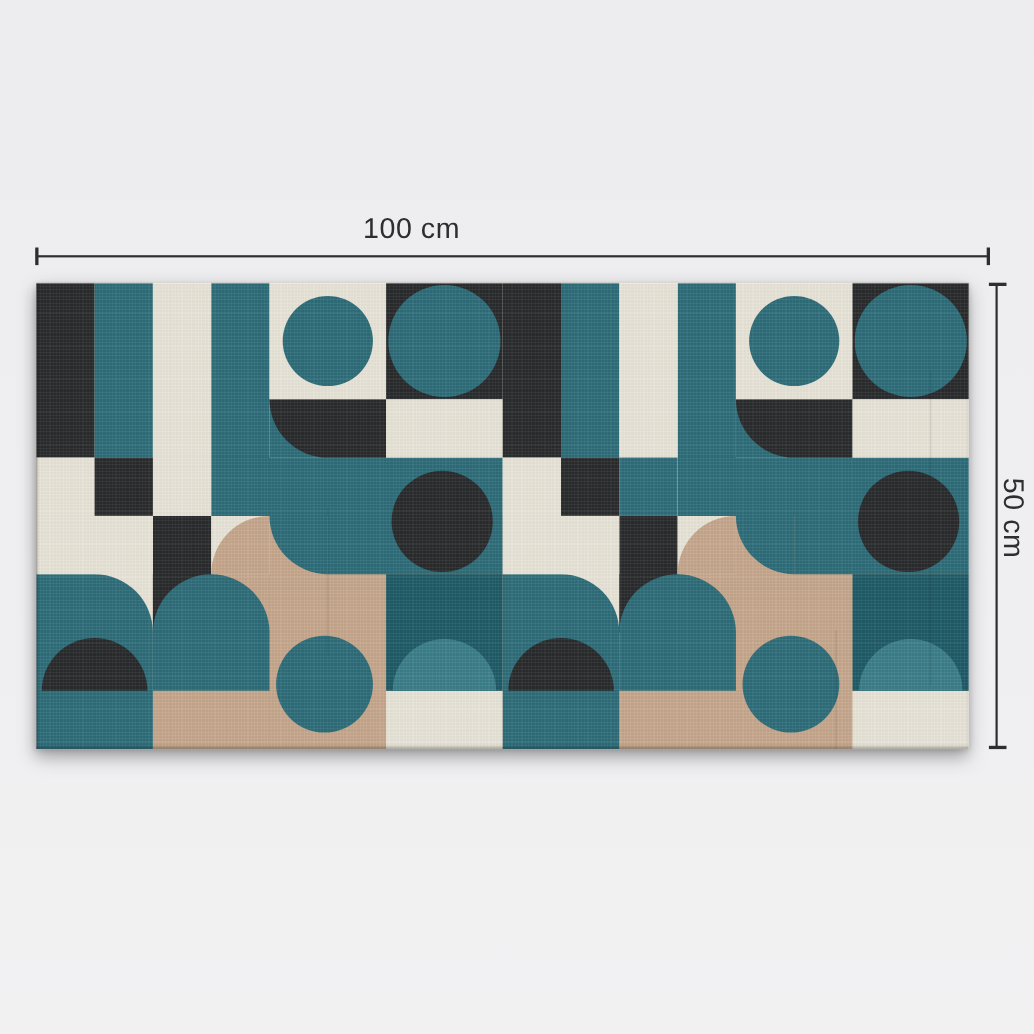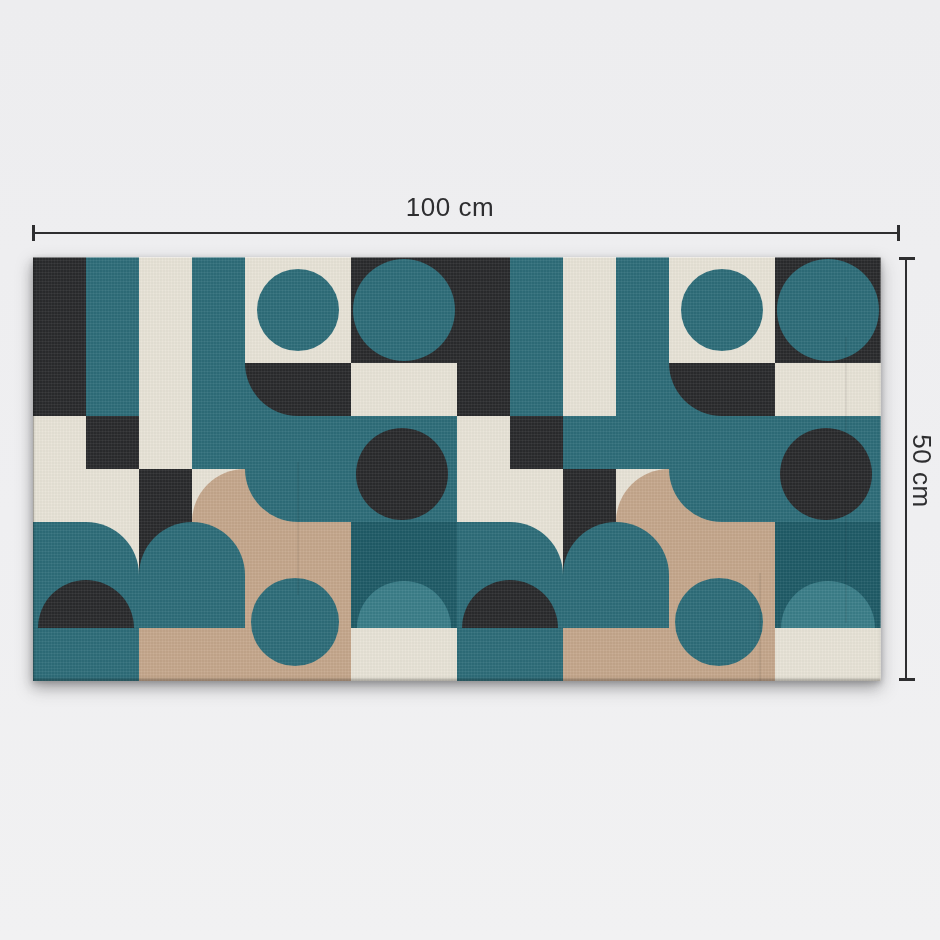--- a/index.html
+++ b/index.html
@@ -9,21 +9,21 @@
     background:var(--background,#efeff1);
   }
   .stage{position:relative;width:940px;height:940px;
     background:linear-gradient(180deg,#ededef 0%,#efeff1 55%,#f1f1f2 100%);}
 
   
   .dim-label{
     position:absolute;color:var(--annotation-color,#2e2e30);
     font-size:26px;letter-spacing:0.5px;white-space:nowrap;
   }
-  .dim-label-width{left:330px;top:192px;width:240px;text-align:center;}
+  .dim-label-width{left:330px;top:192px;width:240px;text-align:left;}
   .dim-label-height{
     left:921px;top:471px;
     transform:translate(-50%,-50%) rotate(90deg);
   }
   .dim-line{position:absolute;background:var(--annotation-color,#2e2e30);}
   .dim-line-h{left:33px;top:232px;width:866px;height:2px;}
   .dim-line-v{left:905px;top:258px;width:2px;height:422px;}
   .dim-tick{position:absolute;background:var(--annotation-color,#2e2e30);}
   .tick-v{width:3px;height:16px;top:225px;}
   .tick-v.left{left:32px;}

